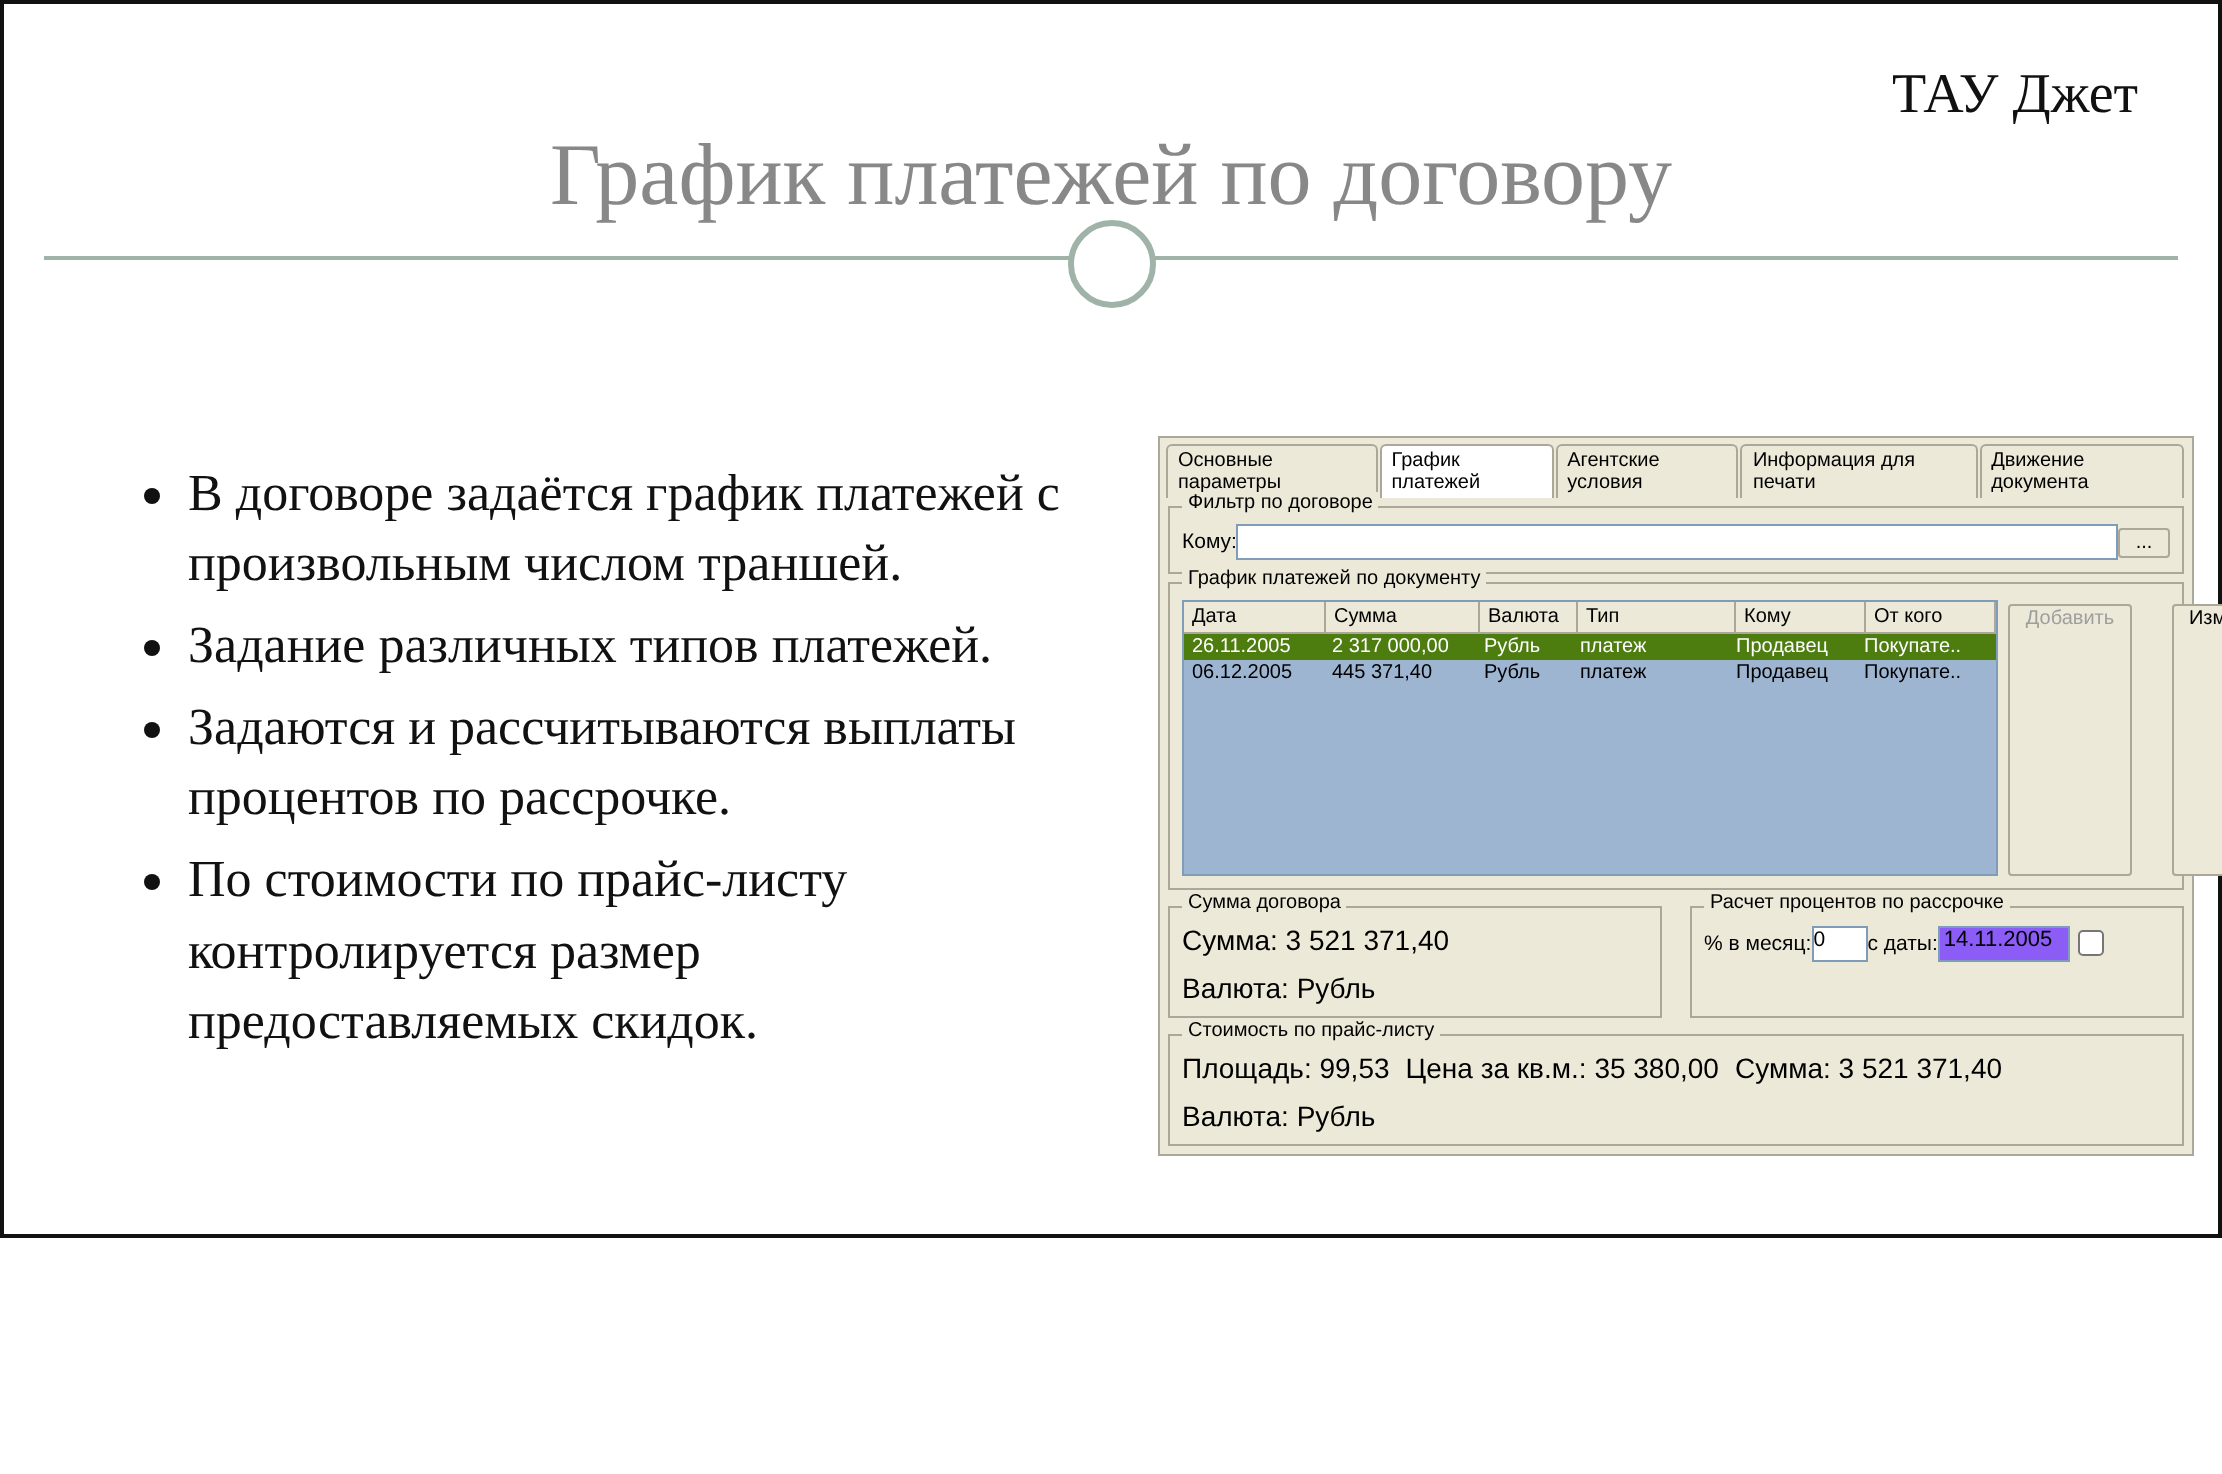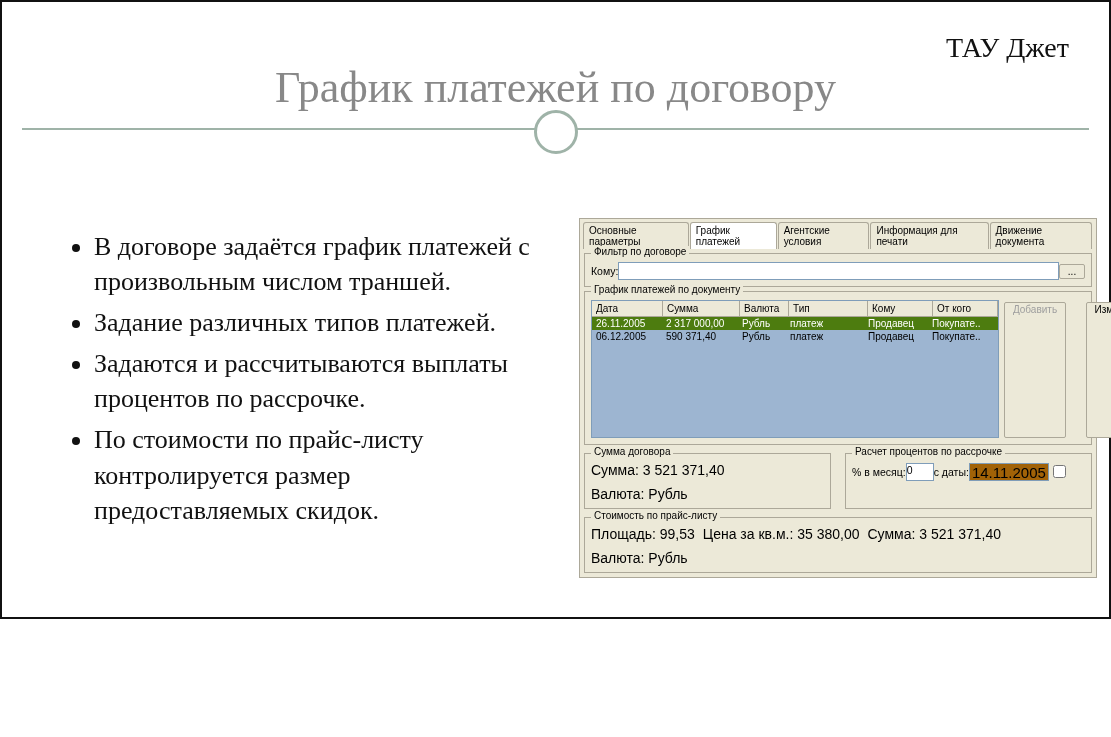--- a/index.html
+++ b/index.html
@@ -86,21 +86,21 @@
             <div class="tr sel">
               <div class="td c0">26.11.2005</div>
               <div class="td c1">2 317 000,00</div>
               <div class="td c2">Рубль</div>
               <div class="td c3">платеж</div>
               <div class="td c4">Продавец</div>
               <div class="td c5">Покупате..</div>
             </div>
             <div class="tr">
               <div class="td c0">06.12.2005</div>
-              <div class="td c1">590 371,40</div>
+              <div class="td c1">445 371,40</div>
               <div class="td c2">Рубль</div>
               <div class="td c3">платеж</div>
               <div class="td c4">Продавец</div>
               <div class="td c5">Покупате..</div>
             </div>
           </div>
         </div>
         <div id="rightbtns">
           <div class="btn dis">Добавить</div>
           <div class="btn">Изменить</div>
@@ -118,21 +118,21 @@
           <span><span>Сумма:</span> <span>3 521 371,40</span></span>
           <span><span>Валюта:</span> <span>Рубль</span></span>
         </div>
       </div>
       <div class="grp">
         <span class="lg">Расчет процентов по рассрочке</span>
         <div class="frow">
           <span>% в месяц:</span>
           <div class="inp" style="flex:0 0 26px">0</div>
           <span>с даты:</span>
-          <div class="inp" style="flex:0 0 60px;background:#a16207;font-size:15px;padding:0 2px">14.11.2005</div>
+          <div class="inp" style="flex:0 0 60px;background:#8b5cf6;font-size:11px;padding:0 2px">14.11.2005</div>
           <input type="checkbox" style="">
         </div>
       </div>
     </div>
 
     <div class="grp">
       <span class="lg">Стоимость по прайс-листу</span>
       <div class="lbls">
         <span><span>Площадь:</span> <span>99,53</span></span>
         <span><span>Цена за кв.м.:</span> <span>35 380,00</span></span>

